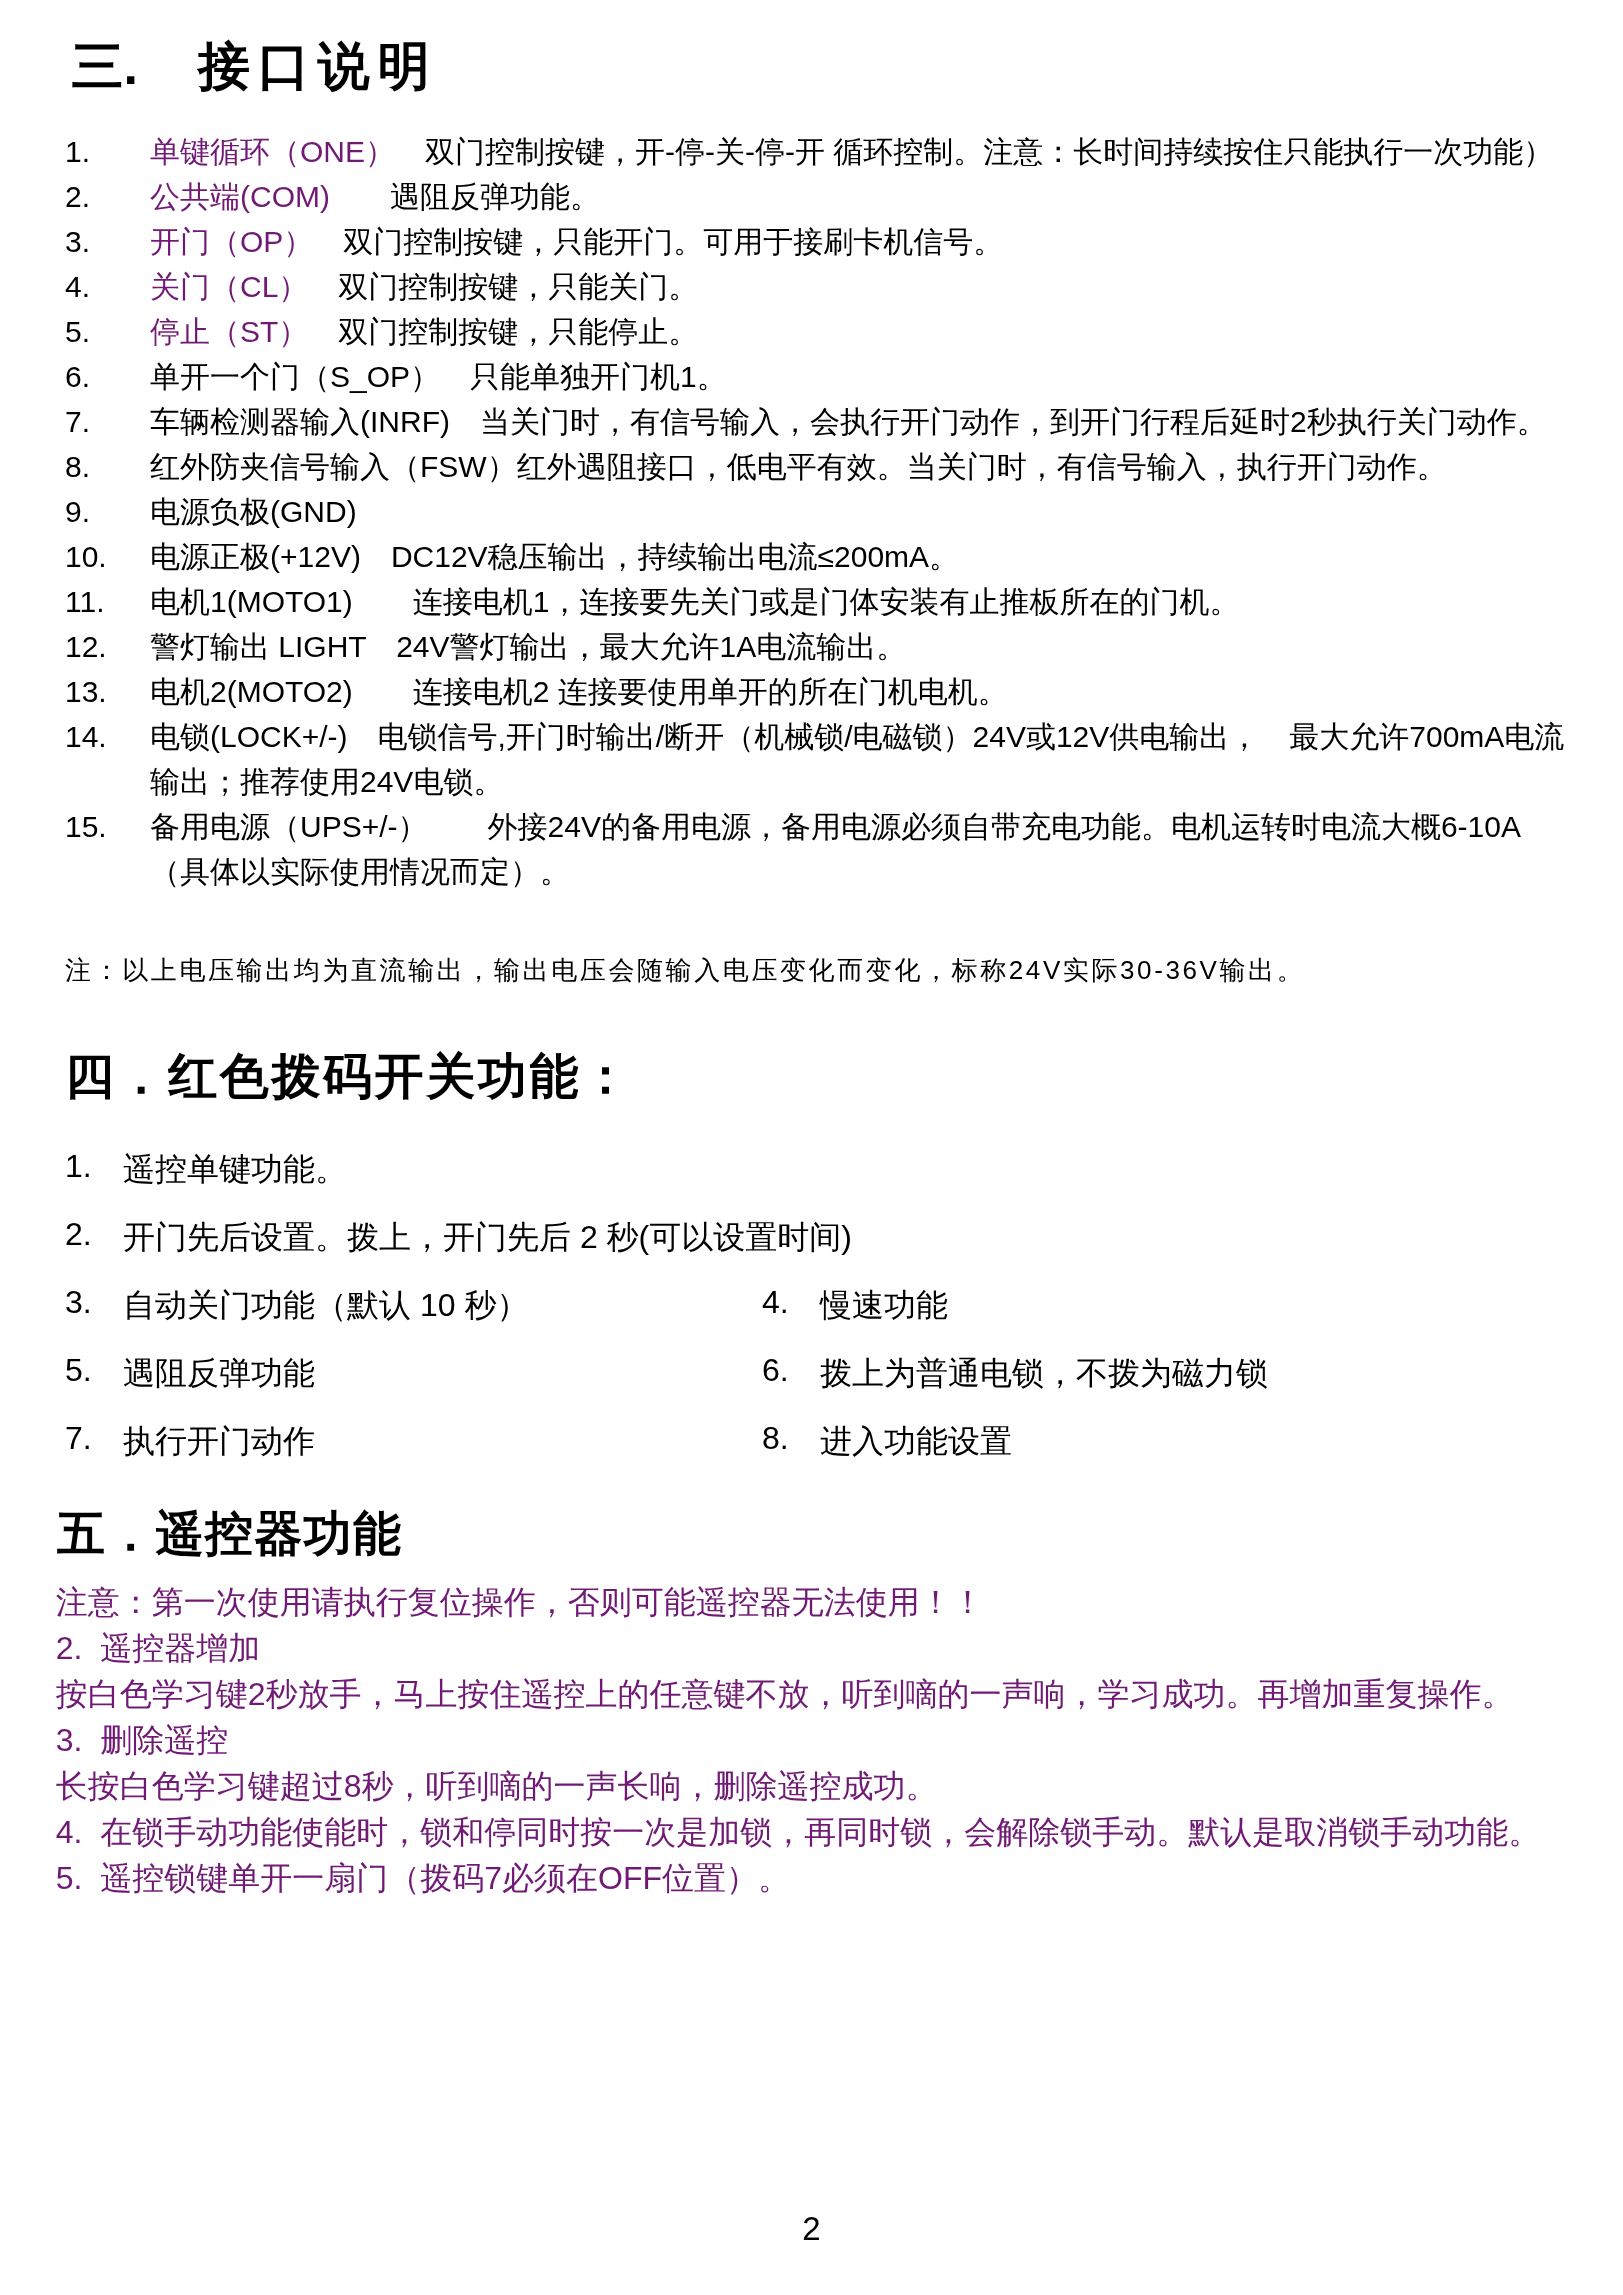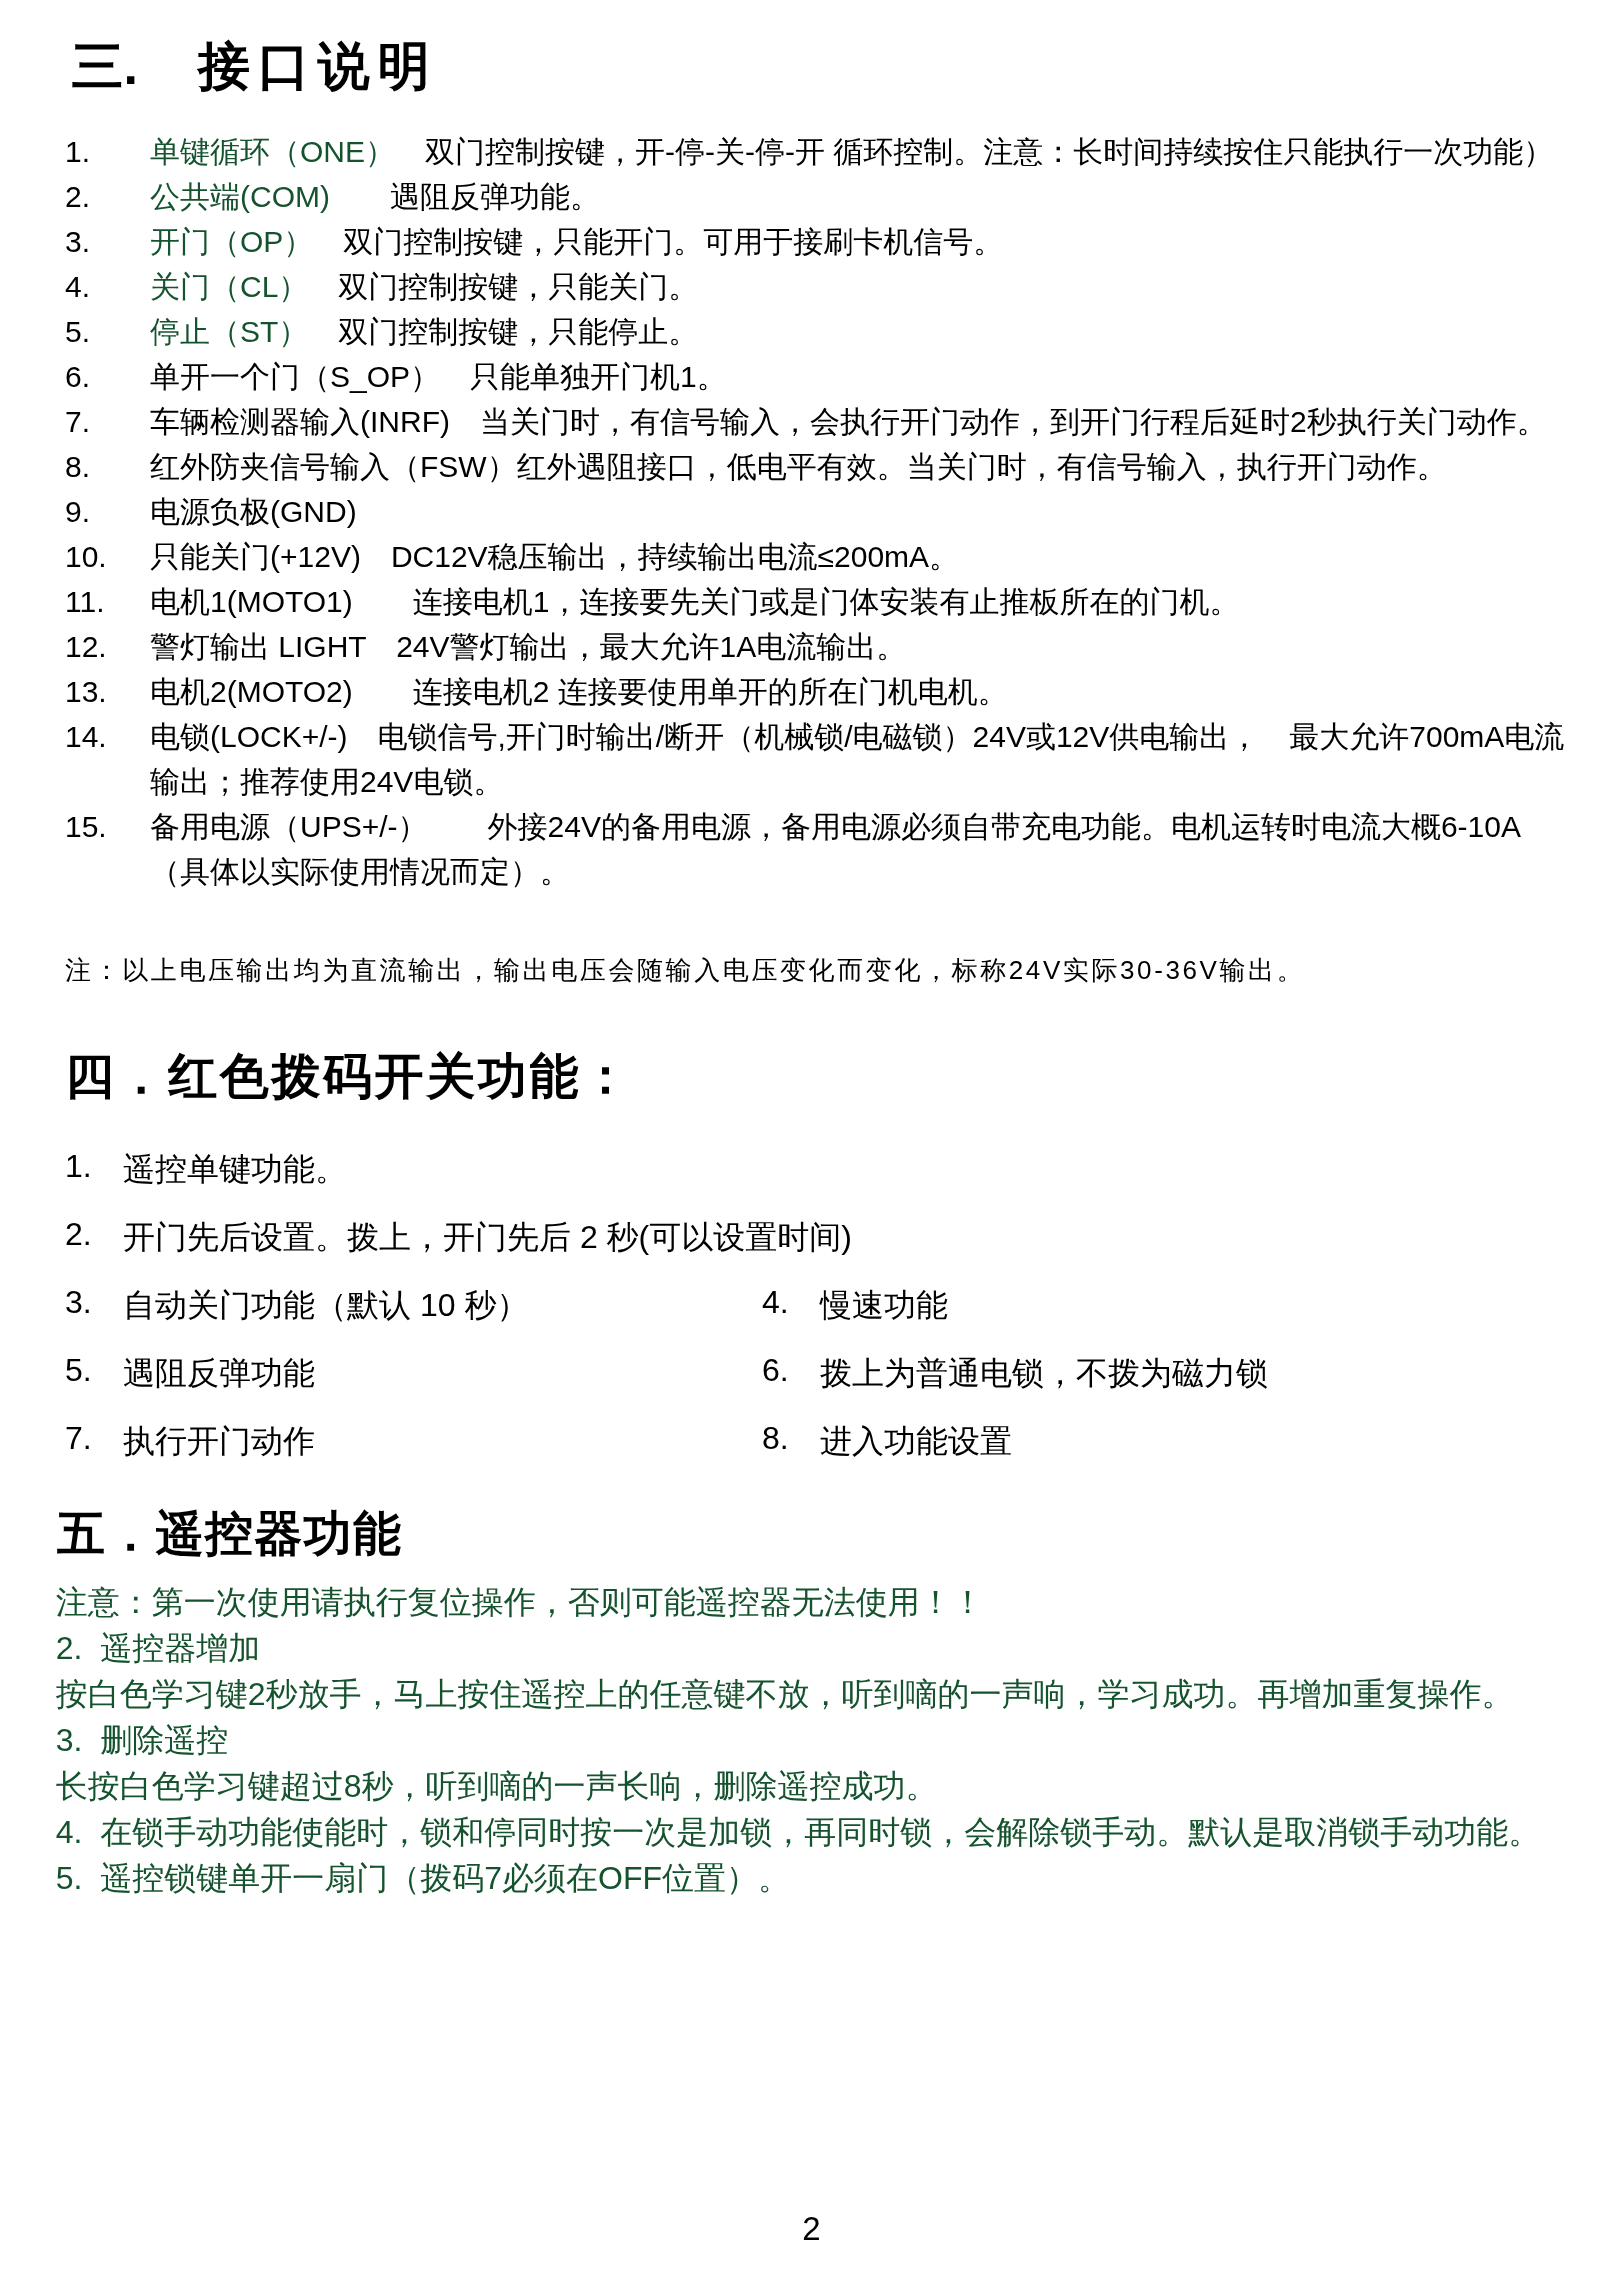--- a/index.html
+++ b/index.html
@@ -2,21 +2,21 @@
 <html style="font-size:10.5px"><head>
 <meta charset="utf-8">
 <style>
   html,body { margin:0; padding:0; background:#e8e8e8; }
   .page {
     width:1623px; height:2295px; background:#ffffff; color:#000;
     font-family:"Liberation Sans", sans-serif;
     box-sizing:border-box; padding:38px 49px 0 65px;
     position:relative; overflow:hidden;
   }
-  .olive { color:#14532d; }
+  .olive { color:#701a75; }
   .pre { white-space:pre-wrap; }
 
   
   .s3-title { display:flex; font-size:52px; font-weight:700; margin:0 0 34px 6.5px; line-height:1.1; }
   .s3-title .tnum { margin-right:60px; }
   .s3-title .ttext { letter-spacing:7.9px; }
   .s3-list { font-size:30px; line-height:45px; }
   .s3-row { display:flex; }
   .s3-row .num { flex:0 0 85px; }
   .s3-row .content { flex:1; white-space:pre-wrap; }
@@ -83,21 +83,21 @@
     <div class="s3-row">
       <span class="num">8.</span>
       <span class="content"><span class="pre">红外防夹信号输入（FSW）</span><span class="pre">红外遇阻接口，低电平有效。当关门时，有信号输入，执行开门动作。</span></span>
     </div>
     <div class="s3-row">
       <span class="num">9.</span>
       <span class="content"><span class="pre">电源负极(GND)</span><span class="pre"></span></span>
     </div>
     <div class="s3-row">
       <span class="num">10.</span>
-      <span class="content"><span class="pre">只能关门(+12V)</span><span class="pre">　DC12V稳压输出，持续输出电流≤200mA。</span></span>
+      <span class="content"><span class="pre">电源正极(+12V)</span><span class="pre">　DC12V稳压输出，持续输出电流≤200mA。</span></span>
     </div>
     <div class="s3-row">
       <span class="num">11.</span>
       <span class="content"><span class="pre">电机1(MOTO1)</span><span class="pre">　　连接电机1，连接要先关门或是门体安装有止推板所在的门机。</span></span>
     </div>
     <div class="s3-row">
       <span class="num">12.</span>
       <span class="content"><span class="pre">警灯输出 LIGHT</span><span class="pre">　24V警灯输出，最大允许1A电流输出。</span></span>
     </div>
     <div class="s3-row">

